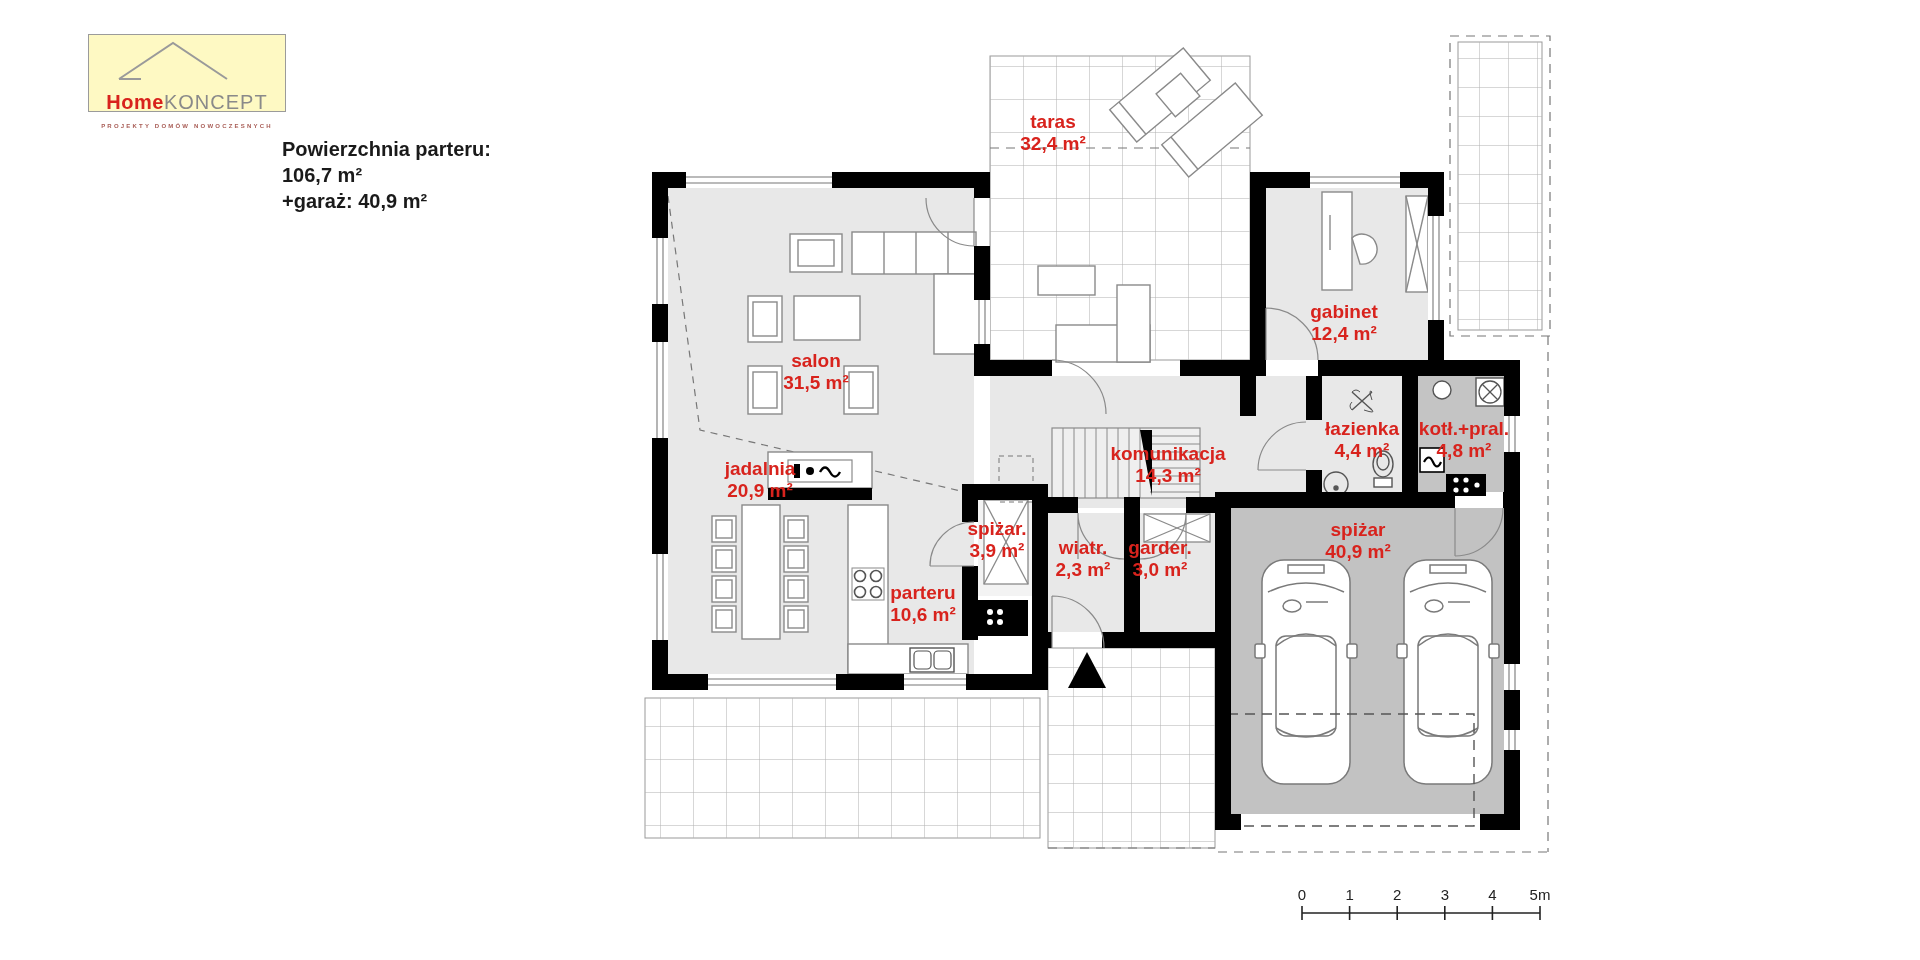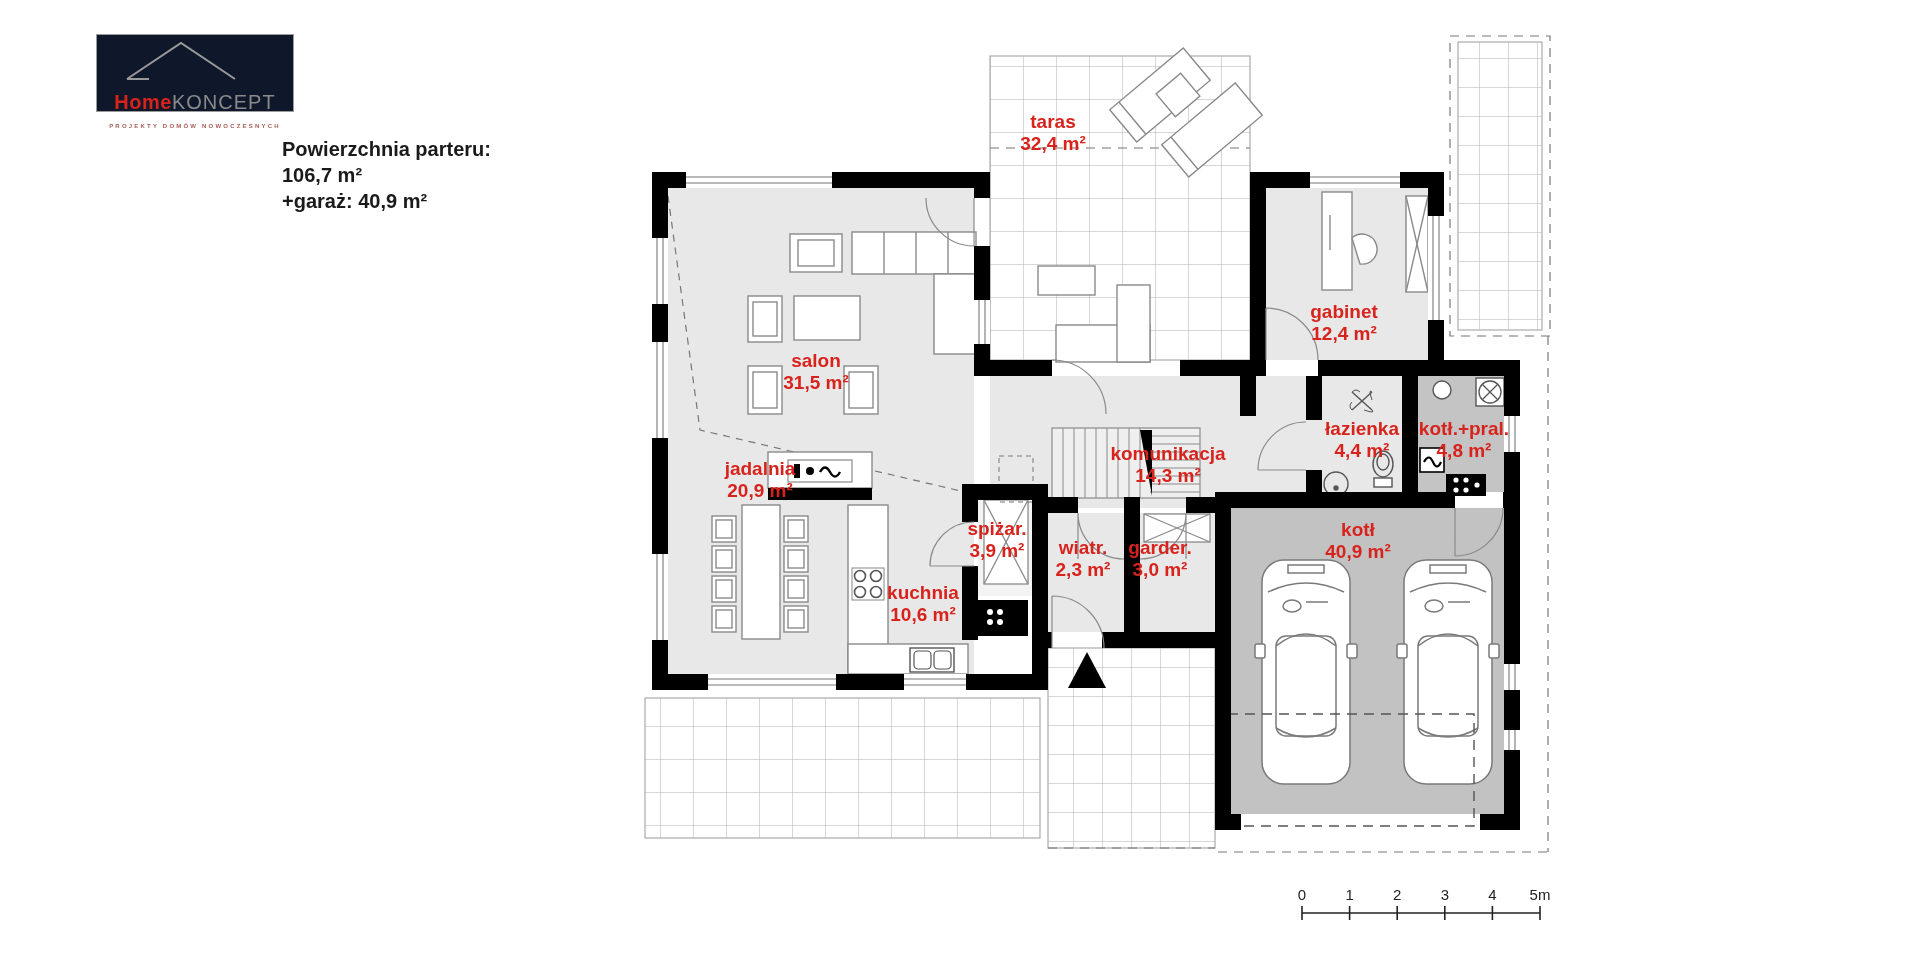--- a/index.html
+++ b/index.html
@@ -1,21 +1,21 @@
 <!DOCTYPE html>
 <html style="--accent: #d8231d;"><head>
 <meta charset="utf-8">
 <style>
   :root{ --accent:#d8231d; }
   html,body{margin:0;padding:0;background:#fff;}
   body{font-family:"Liberation Sans", sans-serif;}
   #stage{position:relative;width:1920px;height:960px;background:#fff;overflow:hidden;}
   #plan-svg{position:absolute;left:0;top:0;}
   
-  #logo-box{position:absolute;left:96px;top:34px;width:196px;height:76px;border:1px solid #9b9b9b;background:#0f172a;}
+  #logo-box{position:absolute;left:88px;top:34px;width:196px;height:76px;border:1px solid #9b9b9b;background:#fef9c3;}
   #logo-box svg{position:absolute;left:0;top:0;}
   .logo-line{position:absolute;left:0;top:56px;width:100%;text-align:center;font-size:20px;font-weight:700;letter-spacing:.5px;}
   .logo-home{color:var(--accent);}
   .logo-koncept{color:#8a8a8a;font-weight:400;letter-spacing:1px;}
   .logo-tag{position:absolute;left:0;top:88px;width:100%;text-align:center;font-size:6px;letter-spacing:2.2px;color:#a85c55;font-weight:700;}
   #title-block{position:absolute;left:293px;top:36px;color:#1a1a1a;font-size:20px;font-weight:700;line-height:26px;}
   #area-block{position:absolute;left:282px;top:136px;color:#1a1a1a;font-size:20px;font-weight:700;line-height:26px;}
   
   #room-labels{position:absolute;left:0;top:0;width:1920px;height:960px;pointer-events:none;}
   .room-label{position:absolute;transform:translate(-50%,-50%);text-align:center;color:var(--accent);font-weight:700;font-size:19px;line-height:22px;white-space:nowrap;}
@@ -428,25 +428,25 @@
       </div>
       <div class="room-label" style="left: 1083px; top: 559px;">
         <div>wiatr.</div>
         <div>2,3 m²</div>
       </div>
       <div class="room-label" style="left: 1160px; top: 559px;">
         <div>garder.</div>
         <div>3,0 m²</div>
       </div>
       <div class="room-label" style="left: 923px; top: 604px;">
-        <div>kuchnia</div>
+        <div>parteru</div>
         <div>10,6 m²</div>
       </div>
       <div class="room-label" style="left: 1358px; top: 541px;">
-        <div>kotł</div>
+        <div>spiżar</div>
         <div>40,9 m²</div>
       </div>
       <div class="scale-num" style="left: 1302px; top: 886px;">0</div>
       <div class="scale-num" style="left: 1349.6px; top: 886px;">1</div>
       <div class="scale-num" style="left: 1397.2px; top: 886px;">2</div>
       <div class="scale-num" style="left: 1444.8px; top: 886px;">3</div>
       <div class="scale-num" style="left: 1492.4px; top: 886px;">4</div>
       <div class="scale-num" style="left: 1540px; top: 886px;">5m</div>
     </div>
 

